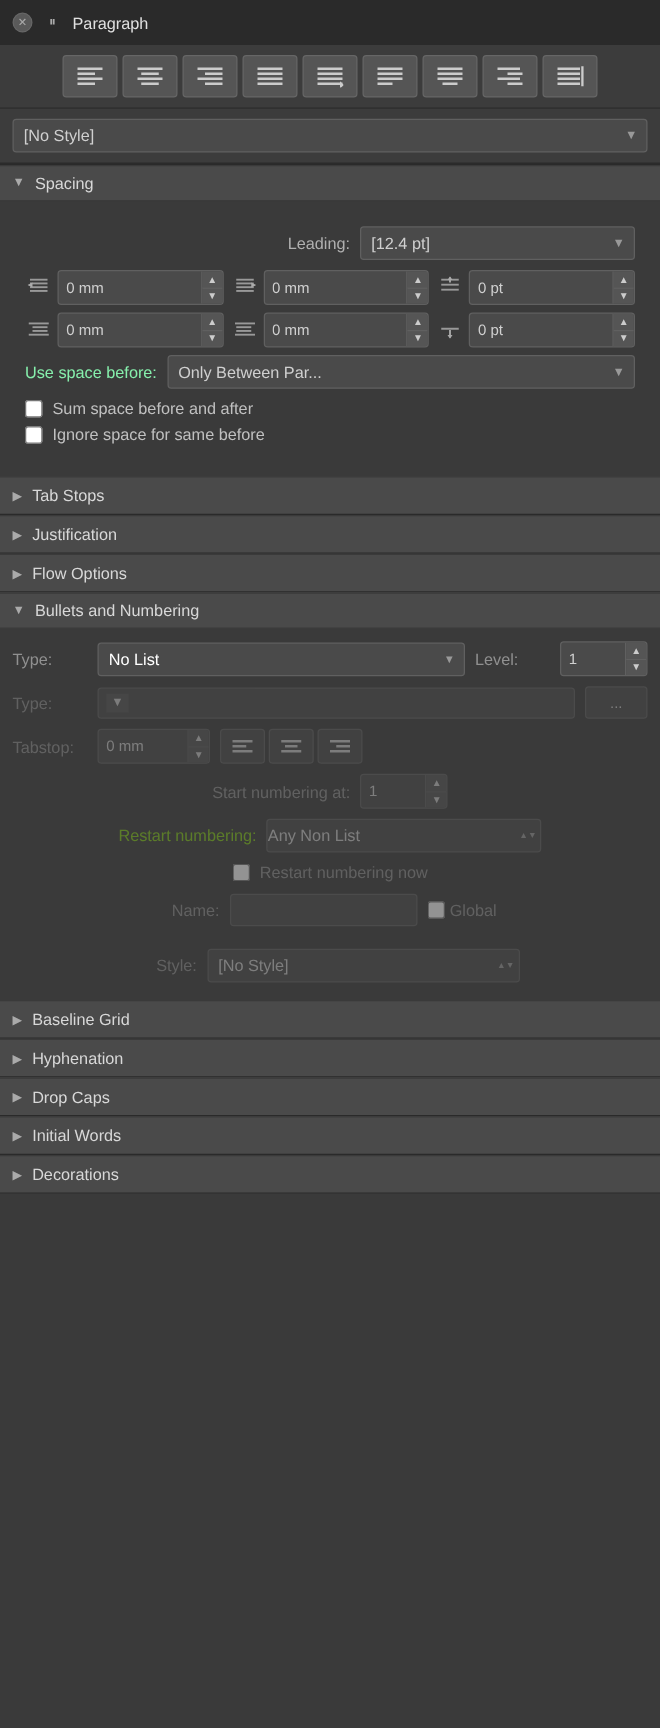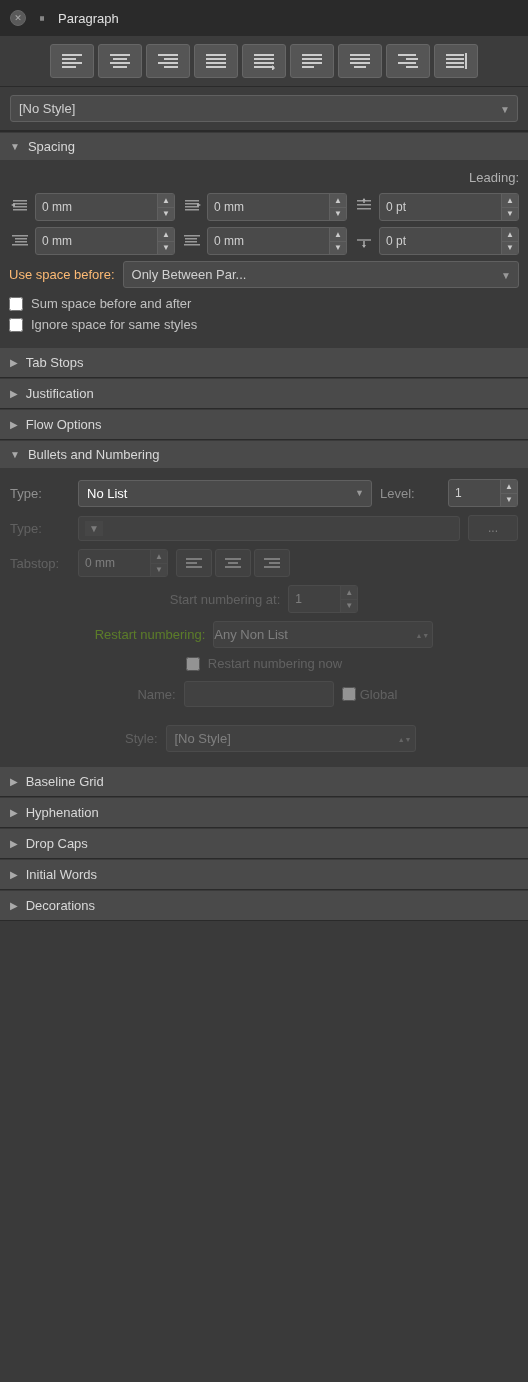--- a/index.html
+++ b/index.html
@@ -115,21 +115,21 @@
     }
     .section-header .label {
       font-size: 13px;
       color: #d8d8d8;
       font-weight: 500;
     }
 
     
     .section-content {
       background: #3a3a3a;
-      padding: 9px;
+      padding: 20px;
     }
 
     
     .leading-row {
       display: flex;
       align-items: center;
       justify-content: flex-end;
       margin-bottom: 8px;
       gap: 8px;
     }
@@ -224,21 +224,21 @@
 
     
     .use-space-row {
       display: flex;
       align-items: center;
       gap: 8px;
       margin-bottom: 8px;
       margin-top: 4px;
     }
     .use-space-label {
-      color: #fdba74;
+      color: #86efac;
       font-size: 13px;
       white-space: nowrap;
     }
     .use-space-select-wrap {
       position: relative;
       flex: 1;
     }
     .use-space-select-wrap::after {
       content: '▼';
       position: absolute;
@@ -726,20 +726,25 @@
 
 <div class="section-header">
   <span class="arrow">▼</span>
   <span class="label">Spacing</span>
 </div>
 
 <div class="section-content">
 
   <div class="leading-row">
     <span class="leading-label">Leading:</span>
+    <div class="leading-select-wrap">
+      <select class="leading-select">
+        <option value="[12.4 pt]">[12.4 pt]</option>
+      </select>
+    </div>
   </div>
 
   <div class="spinner-row">
 
     <div class="spinner-group">
       <span class="spinner-icon">
         <svg width="18" height="16" viewBox="0 0 18 16">
           <rect x="2" y="2" width="14" height="1.5" fill="#999"></rect>
           <rect x="2" y="5" width="14" height="1.5" fill="#999"></rect>
           <rect x="2" y="8" width="14" height="1.5" fill="#999"></rect>
@@ -856,21 +861,21 @@
       </select>
     </div>
   </div>
 
   <div class="checkbox-row">
     <input type="checkbox" style="">
     <span class="checkbox-label">Sum space before and after</span>
   </div>
   <div class="checkbox-row">
     <input type="checkbox" style="">
-    <span class="checkbox-label">Ignore space for same styles</span>
+    <span class="checkbox-label">Ignore space for same before</span>
   </div>
 </div>
 
 <div class="section-collapsed">
   <span class="arrow">▶</span>
   <span class="label">Tab Stops</span>
 </div>
 
 <div class="section-collapsed">
   <span class="arrow">▶</span>

